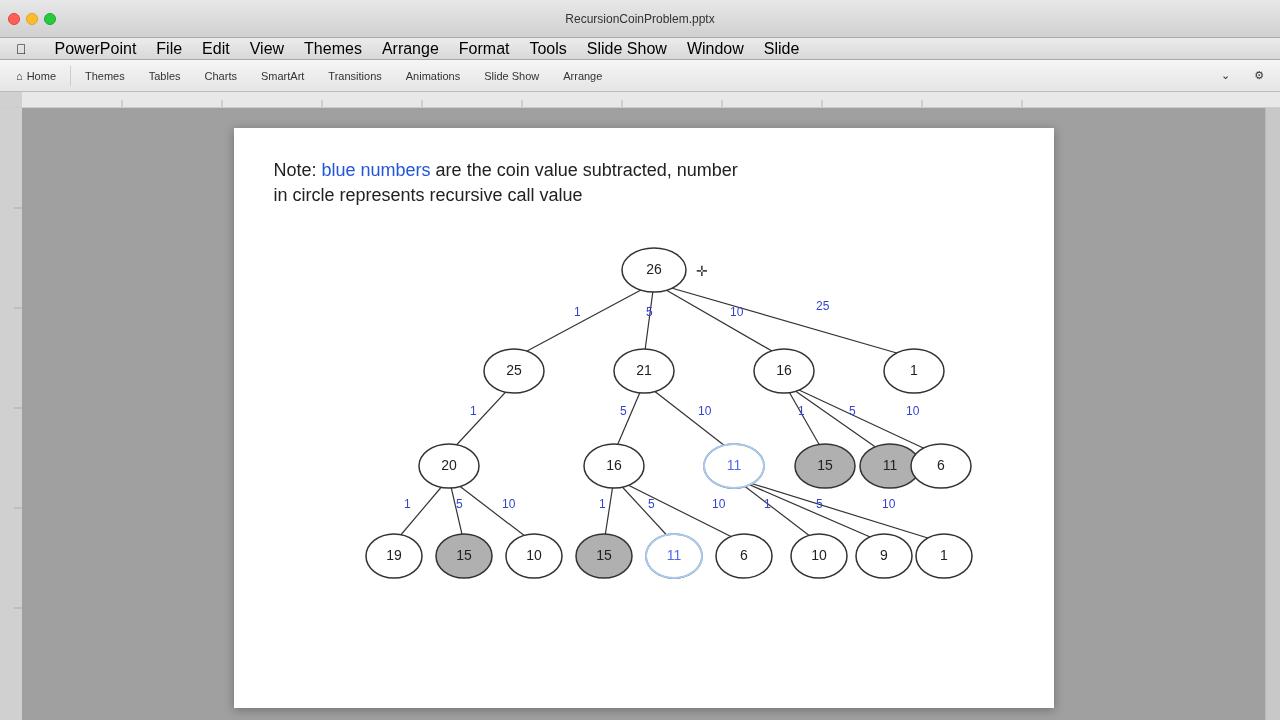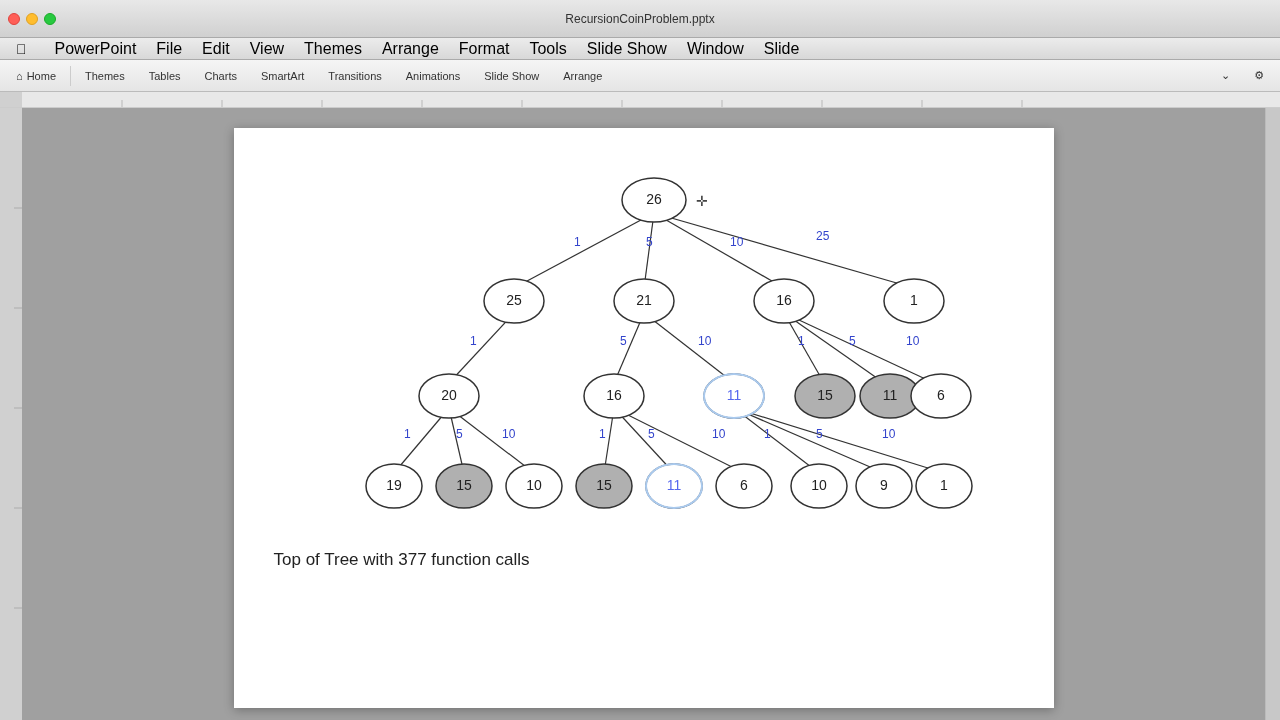--- a/index.html
+++ b/index.html
@@ -196,20 +196,24 @@
         <line x1="14" y1="300" x2="22" y2="300"></line>
         <line x1="14" y1="400" x2="22" y2="400"></line>
         <line x1="14" y1="500" x2="22" y2="500"></line>
       </g>
     </svg>
   </div>
 
   <div class="slide-panel-area">
     <div class="slide">
 
+      <div class="note-text">
+        <span>Note: </span><span class="blue">blue numbers</span><span> are the coin value subtracted, number</span><br>
+        <span>in circle represents recursive call value</span>
+      </div>
 
       <div class="tree-container">
         <svg class="tree-svg" viewBox="0 0 760 380" xmlns="http://www.w3.org/2000/svg">
 
           <style>
             .node-circle { fill: white; stroke: #333; stroke-width: 1.5; }
             .node-circle-gray { fill: #b0b0b0; stroke: #333; stroke-width: 1.5; }
             .node-text { font-size: 14px; font-family: Arial; fill: #222; text-anchor: middle; dominant-baseline: middle; }
             .edge { stroke: #333; stroke-width: 1.2; fill: none; marker-end: url(#arrow); }
             .edge-label { font-size: 12px; font-family: Arial; fill: #3344cc; }
@@ -331,20 +335,20 @@
           <text x="610" y="328" class="node-text">9</text>
 
           <ellipse cx="670" cy="328" rx="28" ry="22" class="node-circle"></ellipse>
           <text x="670" y="328" class="node-text">1</text>
 
           <text x="422" y="48" font-size="14" fill="#444">✛</text>
         </svg>
       </div>
 
       <div class="bottom-text">
-        <span>Top of Tree with 377 function calls</span><br>
+        <br>
       </div>
 
     </div>
   </div>
 
   <div class="right-scrollbar"></div>
 </div>
 
 </body></html>

